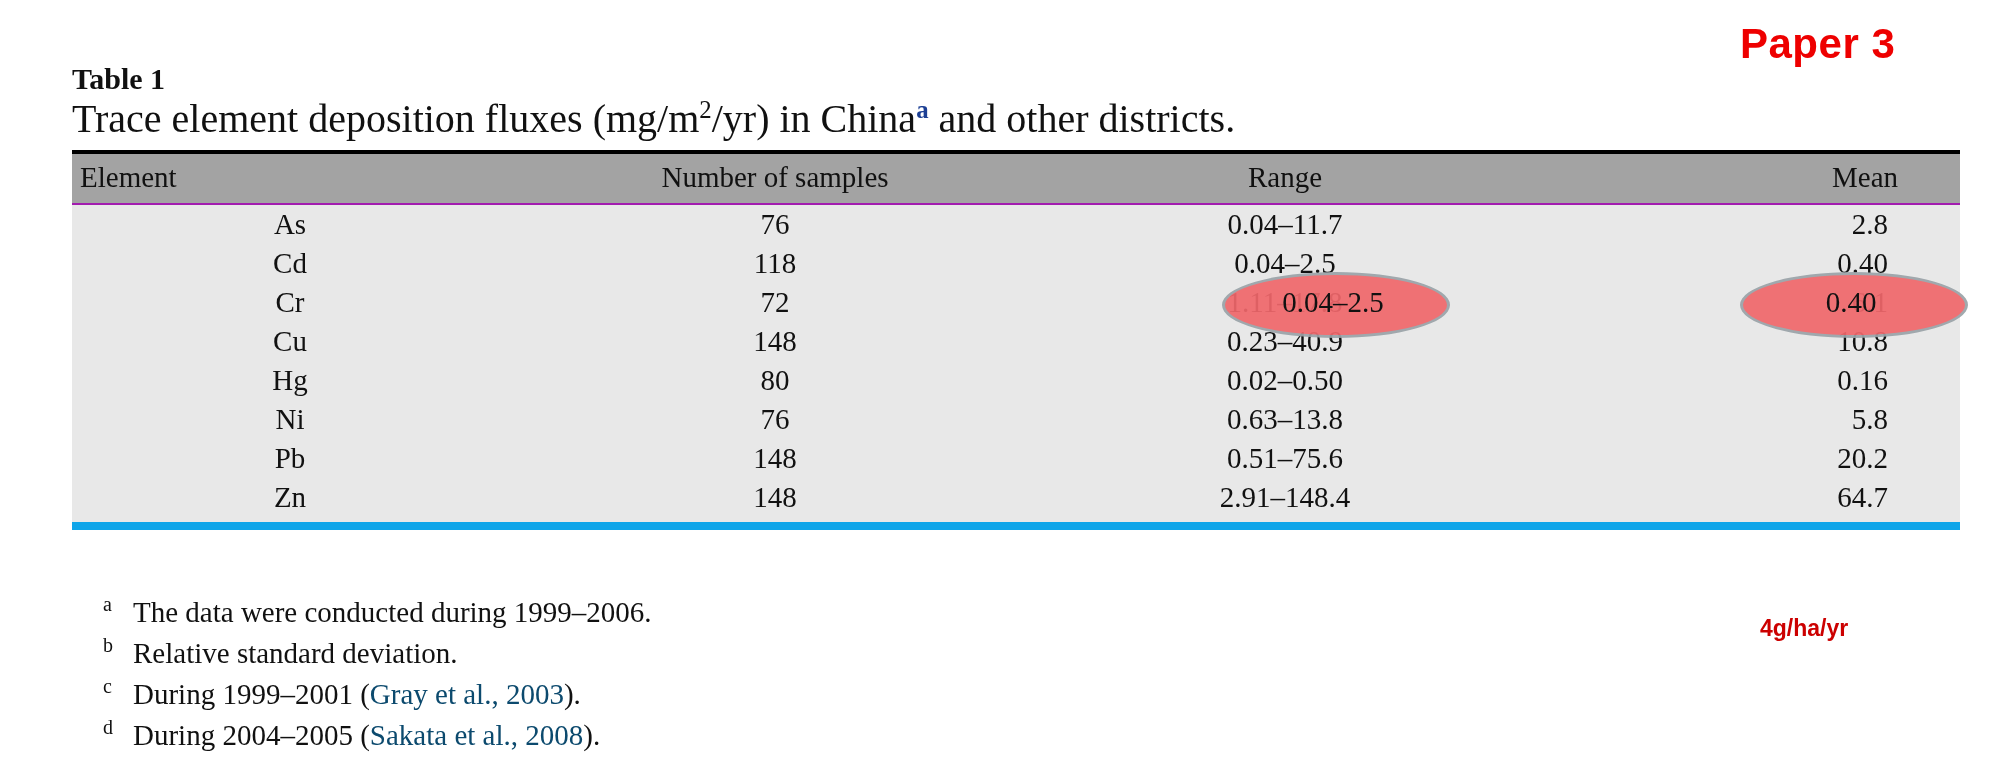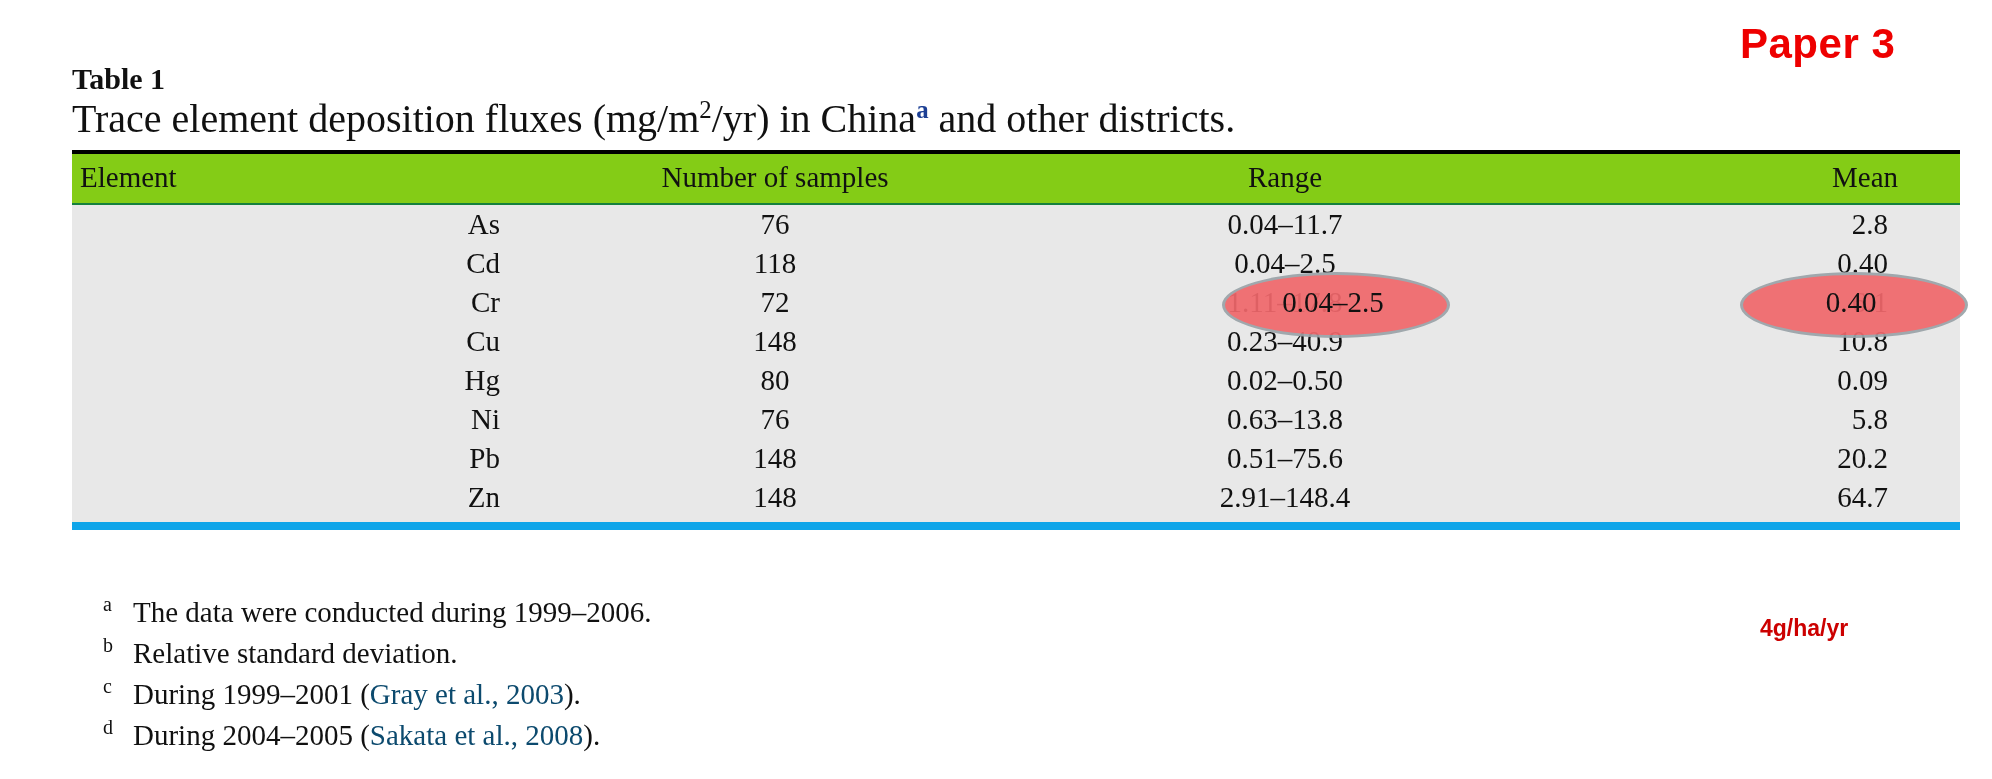--- a/index.html
+++ b/index.html
@@ -84,37 +84,37 @@
     width: 1818px;
     background: #e8e8e8;
     table-layout: fixed;
   }
   table.data-table thead th {
     font-weight: normal;
     font-size: 29px;
     padding: 7px 0 9px 0;
     color: #111;
     border-top: 4px solid #000;
-    border-bottom: 2px solid #15803d;
-    background: #84cc16;
+    border-bottom: 2px solid #a21caf;
+    background: #a3a3a3;
   }
   table.data-table tbody td {
     font-size: 29px;
     padding: 3px 0 3px 0;
     color: #111;
     background: #e8e8e8;
   }
   table.data-table tbody tr:last-child td {
     border-bottom: 8px solid #0ea5e9;
     padding-bottom: 8px;
     margin-left: 16px;
   }
 
   
-  .col-element  { width: 420px; text-align: right; padding-left: 8px !important; }
+  .col-element  { width: 420px; text-align: center; padding-left: 8px !important; }
   .col-samples  { width: 550px; text-align: center; }
   .col-range    { width: 470px; text-align: center; }
   .col-mean     { width: 378px; text-align: right; padding-right: 72px !important; }
 
   th.col-element { text-align: left; padding-left: 8px !important; }
   th.col-samples { text-align: center; }
   th.col-range   { text-align: center; }
   th.col-mean    { text-align: right; padding-right: 62px !important; }
 
   
@@ -222,21 +222,21 @@
         <tr>
           <td class="col-element">Cu</td>
           <td class="col-samples">148</td>
           <td class="col-range">0.23–40.9</td>
           <td class="col-mean">10.8</td>
         </tr>
         <tr>
           <td class="col-element">Hg</td>
           <td class="col-samples">80</td>
           <td class="col-range">0.02–0.50</td>
-          <td class="col-mean">0.09</td>
+          <td class="col-mean">0.16</td>
         </tr>
         <tr>
           <td class="col-element">Ni</td>
           <td class="col-samples">76</td>
           <td class="col-range">0.63–13.8</td>
           <td class="col-mean">5.8</td>
         </tr>
         <tr>
           <td class="col-element">Pb</td>
           <td class="col-samples">148</td>

